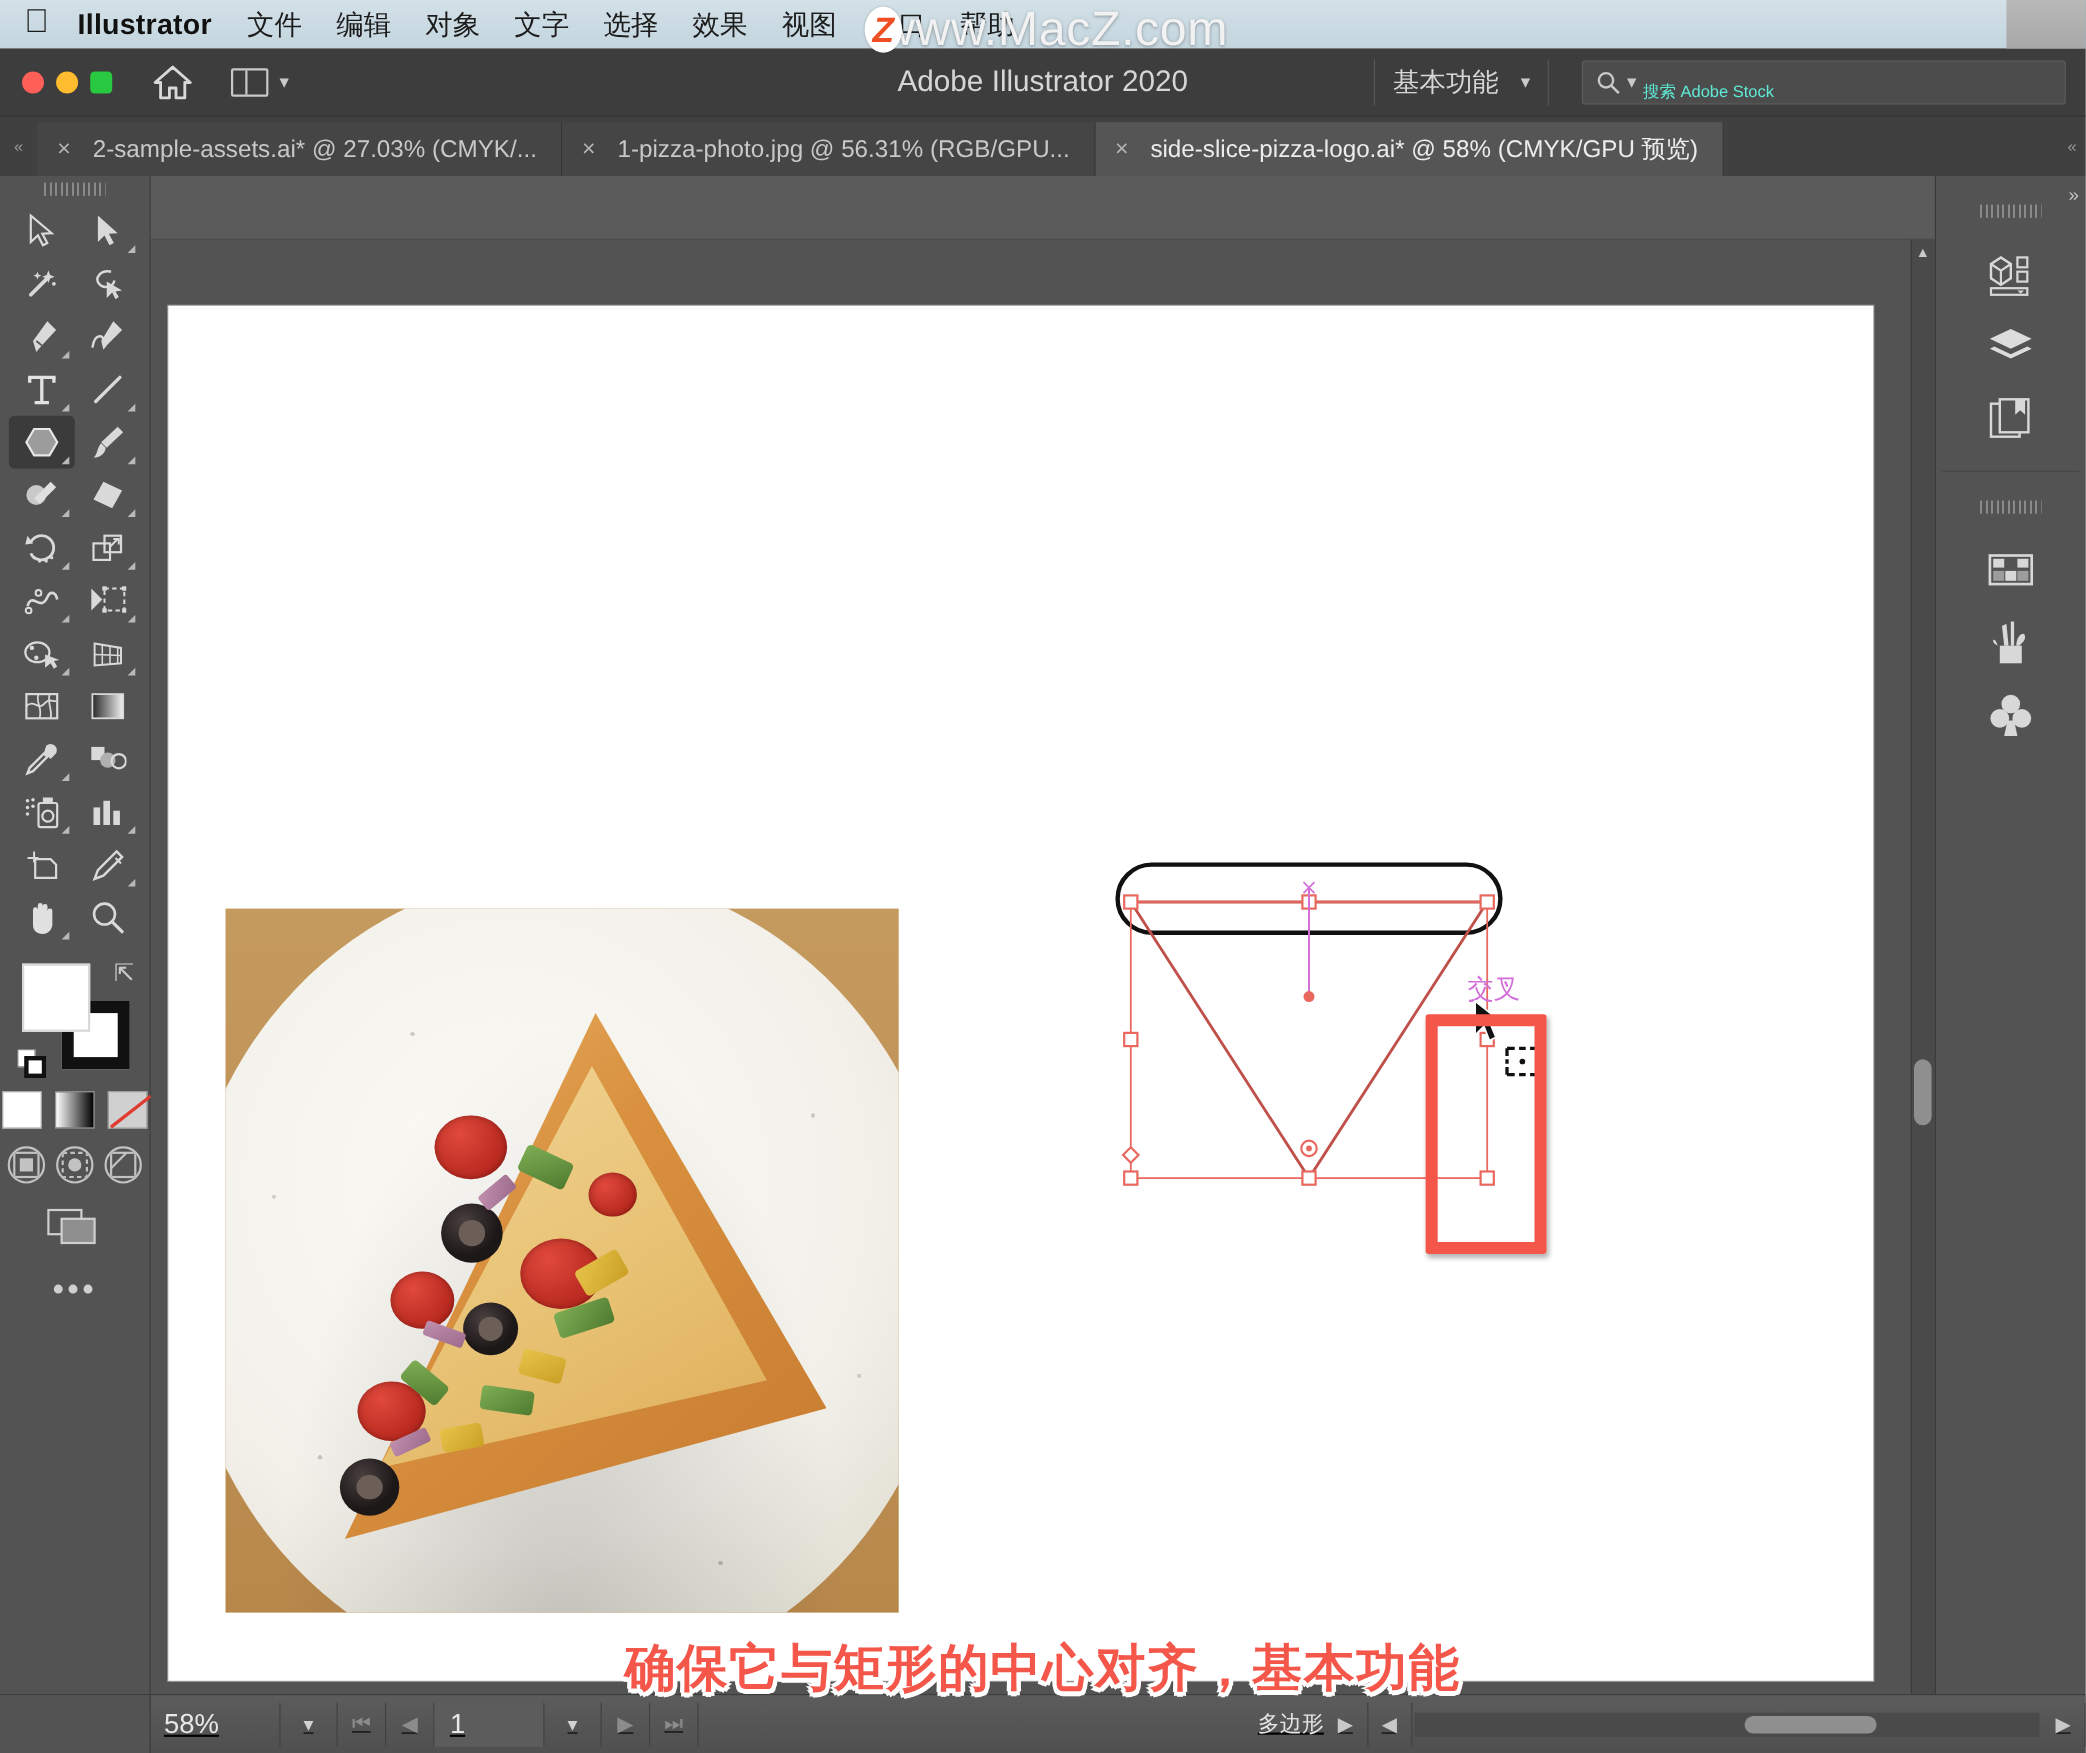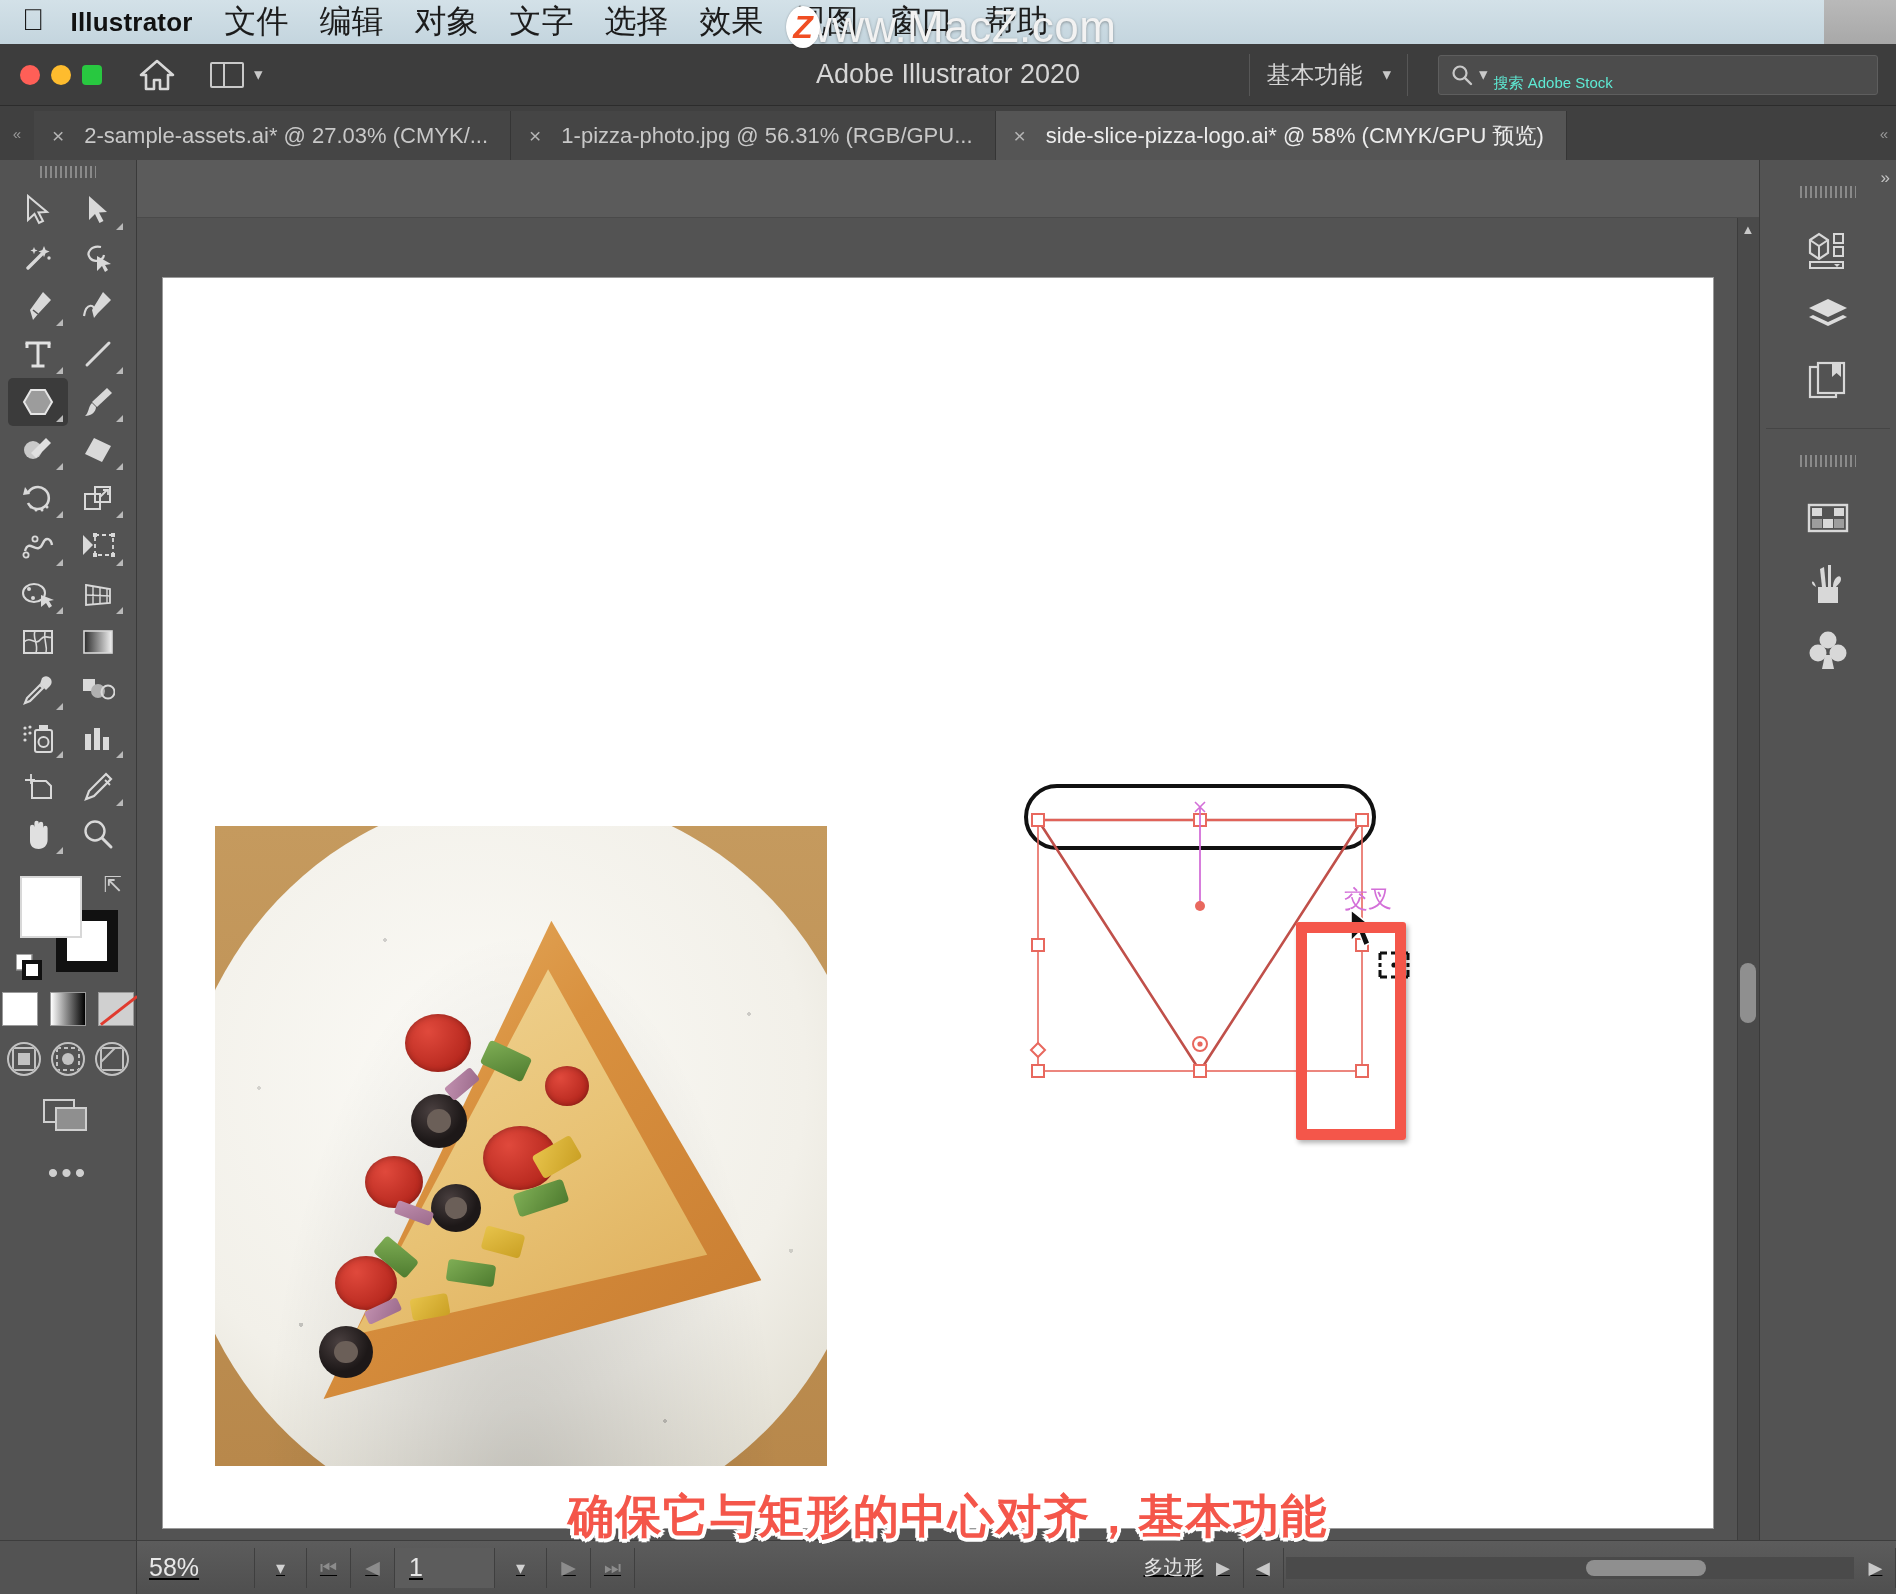--- a/index.html
+++ b/index.html
@@ -14,21 +14,21 @@
   
   .macbar {
     height: 44px; width: 100%;
     background: linear-gradient(180deg,#d3e1e8 0%,#c4d5de 100%);
     display: flex; align-items: center;
     padding-left: 22px;
     position: relative; z-index: 40;
   }
   .apple-logo { font-size: 30px; color: #1a1a1a; line-height: 1; margin-right: 26px; margin-top:-4px; }
   .app-name { font-weight: bold; font-size: 26px; color: #111; margin-right: 32px; letter-spacing: .2px;}
-  .menu-item { font-size: 32px; color: #1c1c1c; margin-right: 31px; white-space: nowrap; }
+  .menu-item { font-size: 25px; color: #1c1c1c; margin-right: 31px; white-space: nowrap; }
   .macbar-right { position: absolute; right: 0; top: 0; height: 44px; width: 72px;
      background: linear-gradient(180deg,#b9b9b9,#a8a8a8); }
 
   
   .watermark {
     position: absolute; left: 800px; top: 2px;
     font-size: 44px; color: #f2f2f2; font-weight: 500;
     text-shadow: 0 1px 3px rgba(0,0,0,.35);
     z-index: 45; pointer-events: none; letter-spacing: .5px;
   }
@@ -116,21 +116,21 @@
   .mini.none:after{content:"";position:absolute;left:-3px;top:50%;width:46px;height:3px;background:#e03b2f;transform:rotate(-38deg);transform-origin:center;}
   .draw-row { display:flex; gap: 10px; margin-top: 16px; }
   .draw-ic { width: 34px; height: 34px; border-radius: 50%; border: 2px solid #c2c2c2; }
   .screen-ic { margin-top: 22px; width: 52px; height: 34px; }
   .dots { margin-top: 24px; color:#cfcfcf; font-size: 30px; letter-spacing: 3px; }
 
   
   .canvas-wrap { flex: 1; position: relative; background:#535353; overflow: hidden; }
   .canvas-top-strip { height: 58px; background:#5b5b5b; border-bottom:1px solid #4a4a4a; }
   .artboard {
-    position:absolute; left: 26px; top: 118px; width: 1550px; height: 1250px;
+    position:absolute; left: 16px; top: 118px; width: 1550px; height: 1250px;
     background:#ffffff; box-shadow: 0 0 0 1px #9a9a9a;
   }
 
   
   .pizza-photo {
     position:absolute; left: 52px; top: 548px; width: 612px; height: 640px;
     overflow:hidden;
     background:
       linear-gradient(180deg,#c59a5e 0%,#b8884b 100%);
   }

